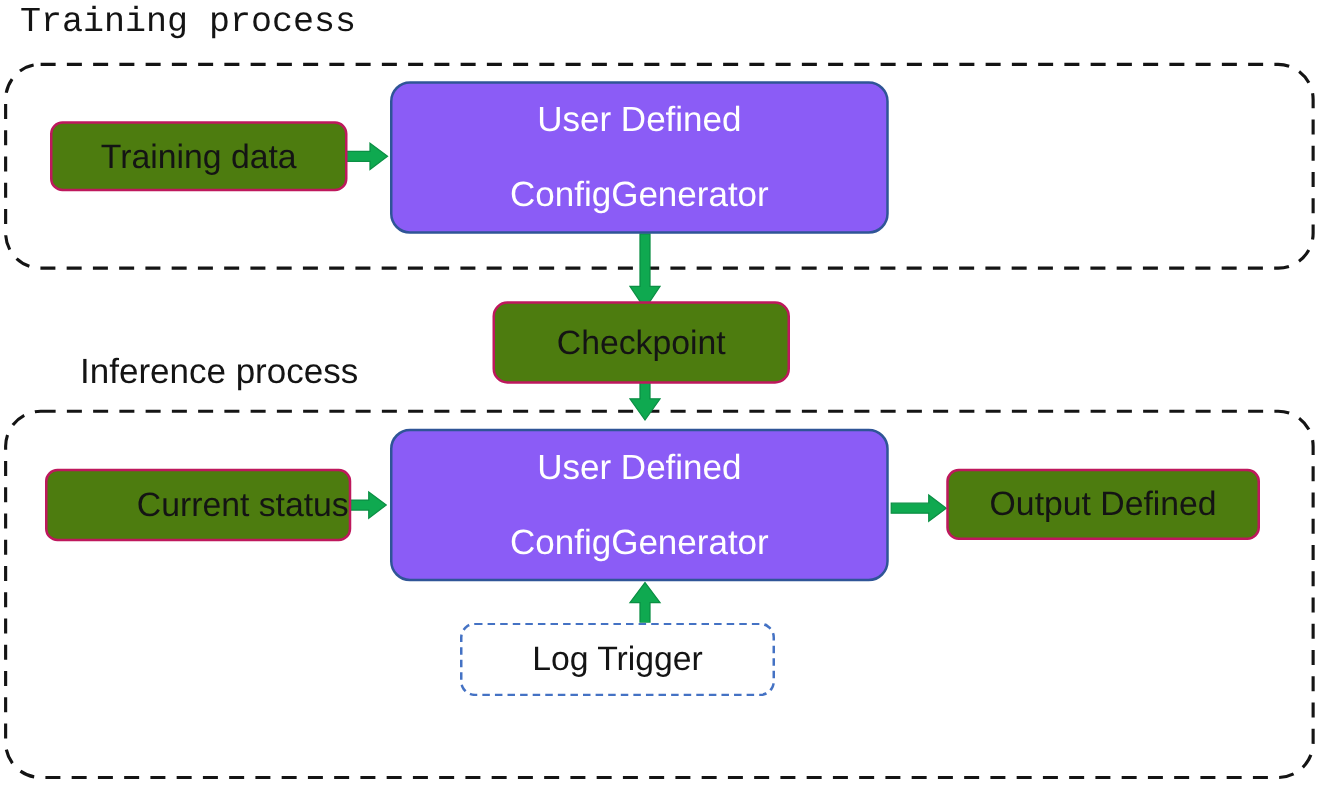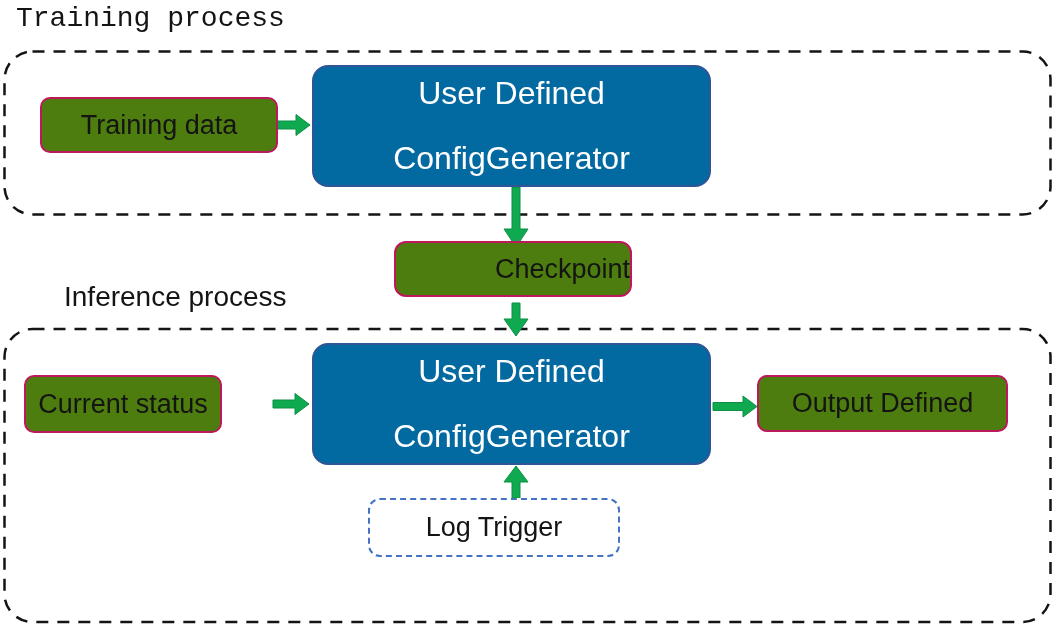--- a/index.html
+++ b/index.html
@@ -28,42 +28,42 @@
     white-space:nowrap;
   }
   .io-box {
     background:#4d7c0f;
     border:2px solid #be185d;
     border-radius:10px;
     font-size:27px;
     color:#141414;
   }
   .gen-box {
-    background:#0369a1;
+    background:#8b5cf6;
     border:2px solid #2F5597;
     border-radius:16px;
     color:#ffffff;
-    font-size:32px;
+    font-size:28px;
     line-height:1.28;
     gap:24px;
   }
   .trigger-box {
     background:#ffffff;
     border:2px dashed #4472C4;
     border-radius:12px;
     font-size:27px;
     color:#141414;
   }
   
   #label-training  { left:16px;  top:3px;font-family:Liberation Mono, monospace;  }
   #label-inference { left:16px;  top:281px;margin-left:48px; }
   #box-training-data { left:40px;  top:97px;  width:238px; height:56px; }
   #box-generator-training { left:312px; top:65px;  width:399px; height:122px; }
-  #box-checkpoint { left:394px; top:241px; width:238px; height:56px; border-radius:12px;align-items:flex-end; }
-  #box-current-status { left:24px;  top:375px; width:198px; height:58px; }
+  #box-checkpoint { left:394px; top:241px; width:238px; height:66px; border-radius:12px; }
+  #box-current-status { left:36px;  top:375px; width:245px; height:58px;align-items:flex-end; }
   #box-generator-inference { left:312px; top:343px; width:399px; height:122px; }
   #box-output-config { left:757px; top:375px; width:251px; height:57px; }
   #box-log-trigger   { left:368px; top:498px; width:252px; height:59px; }
   #box-clock-trigger { left:430px; top:547px; width:263px; height:58px; }
 </style>
 </head>
 <body>
 
 <div class="canvas">
 

